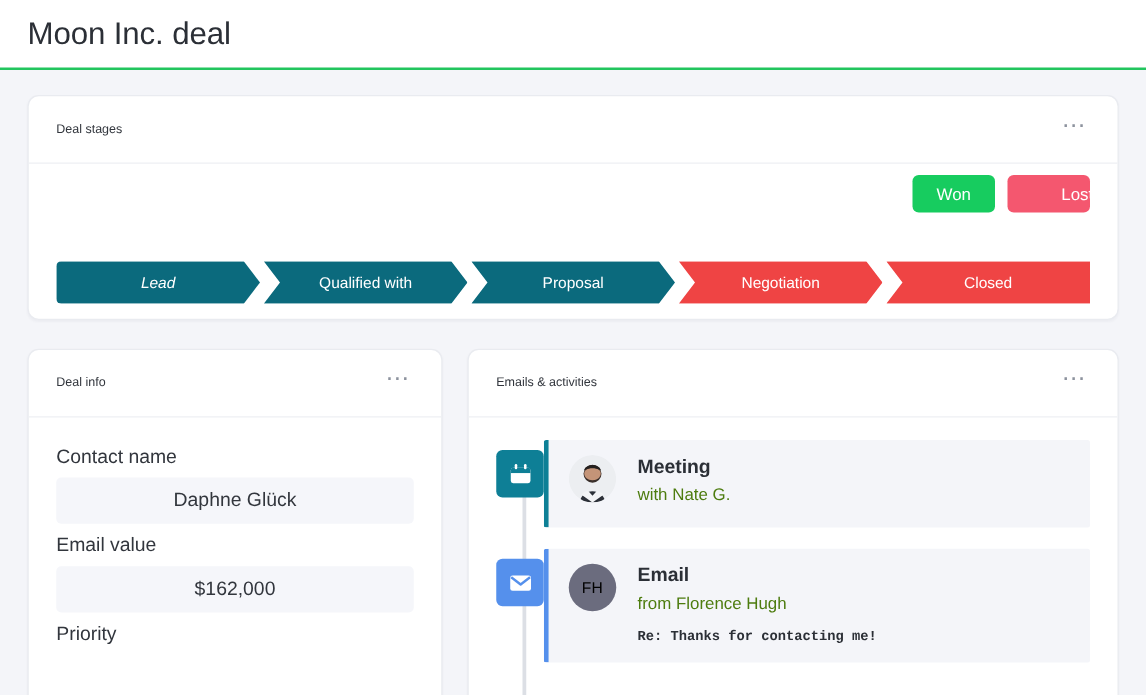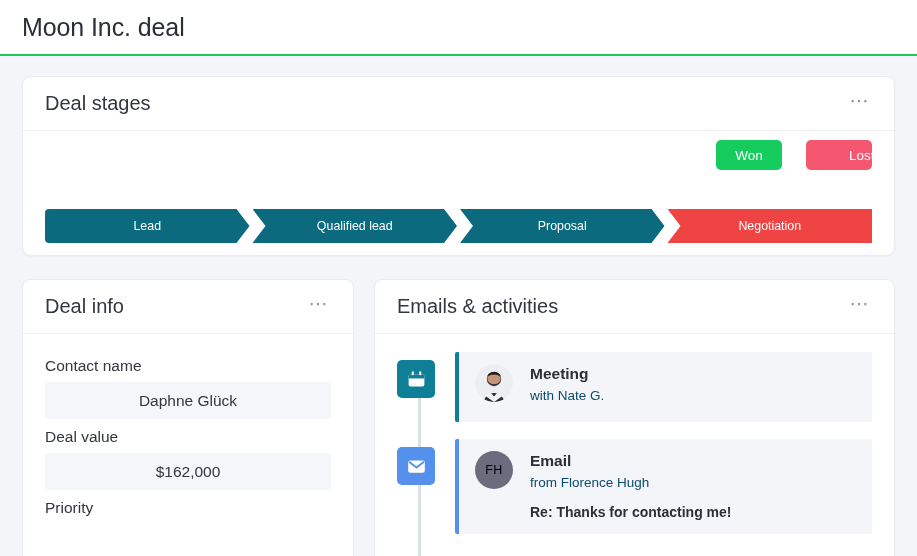--- a/index.html
+++ b/index.html
@@ -36,21 +36,21 @@
   }
   .card-head {
     height: 54px;
     display: flex;
     align-items: center;
     justify-content: space-between;
     padding: 0 22px;
     border-bottom: 1px solid #eef0f4;
   }
   .card-title {
-    font-size: 20px;
+    font-size: 10px;
     color: #32363d;
     font-weight: 400;
   }
   .dots {
     color: #8d939e;
     font-size: 19px;
     line-height: 10px;
     letter-spacing: 1.6px;
     cursor: pointer;
     user-select: none;
@@ -61,21 +61,21 @@
   .stages-card {
     position: absolute;
     left: 22px; top: 76px;
     width: 873px; height: 180px;
   }
   .stages-body { padding: 0; position: relative; height: 125px; }
 
   .outcome-row {
     position: absolute;
     right: 22px; top: 9px;
-    display: flex; gap: 24px;
+    display: flex; gap: 10px;
   }
   .outcome-btn {
     width: 66px; height: 30px;
     border: none; border-radius: 5px;
     color: #ffffff;
     font-family: "Liberation Sans", sans-serif;
     font-size: 13.5px;
     cursor: pointer;
   }
   .won  { background: #17cc5f; }
@@ -97,21 +97,21 @@
     color: #ffffff;
     font-size: 12.4px;
     cursor: pointer;
     margin-right: 3px;
     -webkit-clip-path: polygon(0 0, calc(100% - 13px) 0, 100% 50%, calc(100% - 13px) 100%, 0 100%, 13px 50%);
     clip-path: polygon(0 0, calc(100% - 13px) 0, 100% 50%, calc(100% - 13px) 100%, 0 100%, 13px 50%);
   }
   .stage:first-child {
     -webkit-clip-path: polygon(0 0, calc(100% - 13px) 0, 100% 50%, calc(100% - 13px) 100%, 0 100%);
     clip-path: polygon(0 0, calc(100% - 13px) 0, 100% 50%, calc(100% - 13px) 100%, 0 100%);
-    border-top-left-radius: 4px; border-bottom-left-radius: 4px;
+    border-top-left-radius: 4px; border-bottom-left-radius: 4px; font-style: italic;
   }
   .stage:last-child {
     margin-right: 0;
     -webkit-clip-path: polygon(0 0, 100% 0, 100% 100%, 0 100%, 13px 50%);
     clip-path: polygon(0 0, 100% 0, 100% 100%, 0 100%, 13px 50%);
   }
   .stage.active   { background: #0b6a7d; }
   .stage.inactive { background: #ef4444; }
 
   
@@ -165,21 +165,20 @@
     width: 38px; height: 38px;
     border-radius: 5px;
     display: flex; align-items: center; justify-content: center;
     flex: 0 0 38px;
     margin-top: 8px;
     cursor: pointer;
   }
   .tl-icon.cal  { background: #0e7f96; }
   .tl-icon.mail { background: #5590ec; }
   .tl-card {
-    margin-left: 20px;
     flex: 1 1 auto;
     background: #f4f5f9;
     border-left: 4px solid #0e8096;
     border-radius: 2px;
     padding: 12px 16px 14px 16px;
     display: flex;
     align-items: flex-start;
     cursor: pointer;
     min-height: 70px;
   }
@@ -200,27 +199,28 @@
   }
   .tl-text { padding-top: 1px; }
   .tl-title {
     font-size: 15.5px;
     font-weight: bold;
     color: #2b2f36;
     margin-bottom: 5px;
   }
   .tl-sub {
     font-size: 13.5px;
-    color: #0c4a6e;
+    color: #4d7c0f;
   }
   .tl-subject {
-    font-size: 14px;
+    font-size: 11px;
     font-weight: bold;
     color: #2b2f36;
     margin-top: 14px;
+    font-family: Liberation Mono, monospace;
   }
 </style>
 </head>
 <body>
 
 <div class="topbar">
   <div class="page-title">Moon Inc. deal</div>
 </div>
 
 <div class="card stages-card">
@@ -231,39 +231,40 @@
 
   <div class="stages-body">
 
     <div class="outcome-row">
       <button class="outcome-btn won">Won</button>
       <button class="outcome-btn lost">Lost</button>
     </div>
 
     <div class="pipeline">
       <div class="stage active">Lead</div>
-      <div class="stage active">Qualified lead</div>
+      <div class="stage active">Qualified with</div>
       <div class="stage active">Proposal</div>
       <div class="stage inactive">Negotiation</div>
+      <div class="stage inactive">Closed</div>
     </div>
 
   </div>
 </div>
 
 <div class="card dealinfo-card">
   <div class="card-head">
     <span class="card-title">Deal info</span>
     <span class="dots">⋯</span>
   </div>
 
   <div class="field-list">
     <div class="field-label">Contact name</div>
     <div class="field-value">Daphne Glück</div>
 
-    <div class="field-label">Deal value</div>
+    <div class="field-label">Email value</div>
     <div class="field-value">$162,000</div>
 
     <div class="field-label">Priority</div>
   </div>
 </div>
 
 <div class="card activities-card">
   <div class="card-head">
     <span class="card-title">Emails &amp; activities</span>
     <span class="dots">⋯</span>

